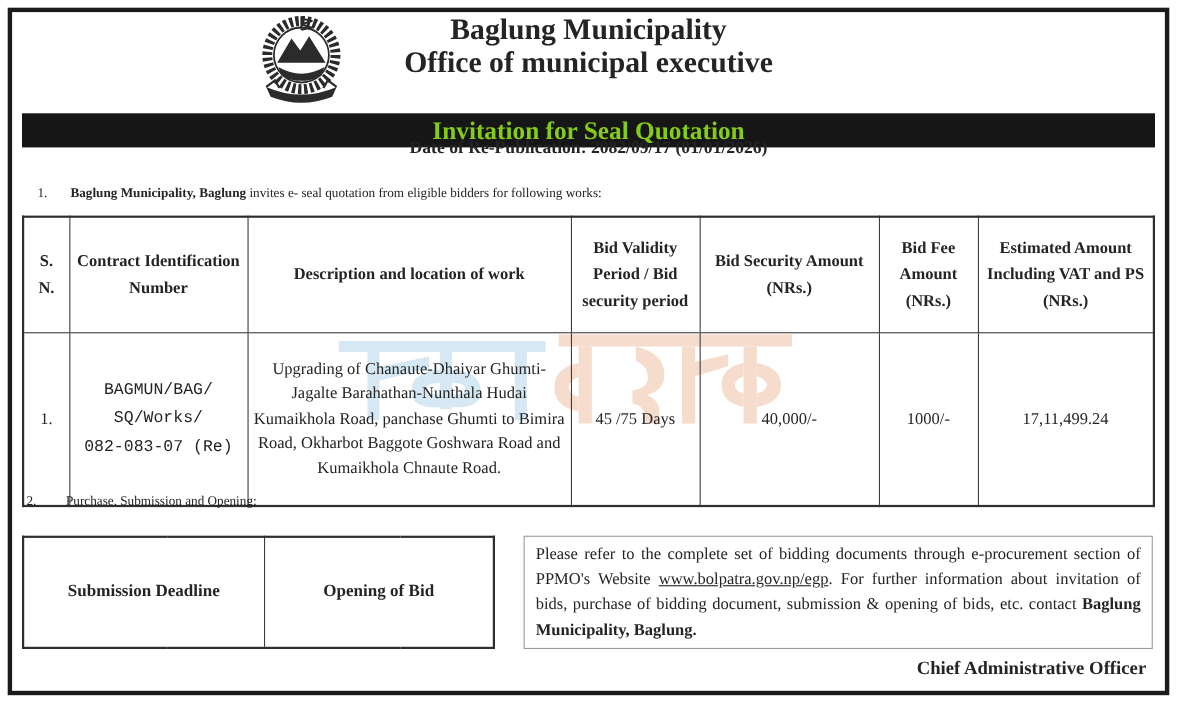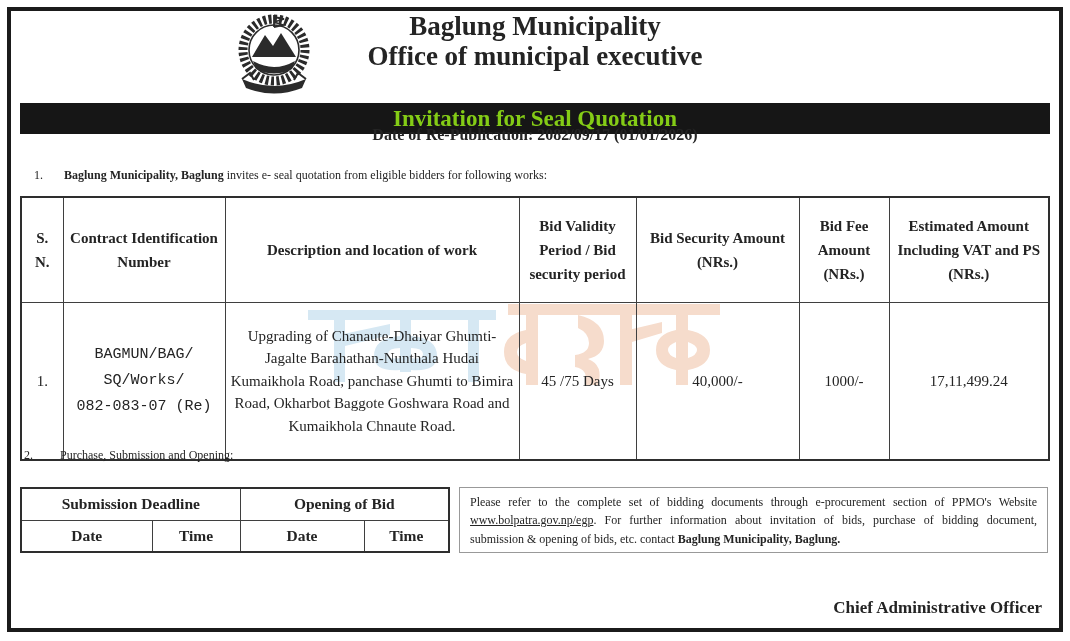--- a/index.html
+++ b/index.html
@@ -39,22 +39,22 @@
   .works td{line-height:1.5;height:152px;}
   .works .contract-cell{line-height:1.72;font-family:Liberation Mono, monospace;}
 
   
   .bottomrow{position:absolute;left:20px;top:487px;width:1028px;display:flex;align-items:stretch;}
   .sched{width:428px;table-layout:fixed;border:2px solid #2e2e2e;font-size:15.5px;flex:none;}
   .sched th,.sched td{border:1px solid #3f3f3f;text-align:center;vertical-align:middle;padding:1px 2px;margin-top:43px;}
   .sched th{font-weight:bold;height:23px;line-height:1.3;}
   .sched td{height:54px;line-height:1.35;}
   .noticebox{
-    flex:1;margin-left:9px;border:1px solid #999999;padding:5px 10px 4px 10px;
-    font-size:12px;line-height:1.53;text-align:justify;
+    flex:1;margin-left:26px;border:1px solid #999999;padding:5px 10px 4px 10px;
+    font-size:15px;line-height:1.53;text-align:justify;
   }
   .noticebox .link{text-decoration:underline;}
   .noticebox .bold{font-weight:bold;}
 
   .signature{position:absolute;right:28px;top:598px;font-size:17px;font-weight:bold;}
 
   
   .watermark{position:absolute;left:300px;top:296px;width:425px;height:100px;z-index:0;pointer-events:none;}
   .layer{position:relative;z-index:1;}
   .visually-hidden{position:absolute;width:1px;height:1px;overflow:hidden;clip:rect(0 0 0 0);white-space:nowrap;}
@@ -162,26 +162,20 @@
           <col style="width:131px">
             <col style="width:88px">
             <col style="width:124px">
             <col style="width:85px">
         </colgroup>
         <tbody>
             <tr>
           <th colspan="2">Submission Deadline</th>
           <th colspan="2">Opening of Bid</th>
         </tr>
-        <tr>
-          <th>Date</th>
-          <th>Time</th>
-          <th>Date</th>
-          <th>Time</th>
-        </tr>
       </tbody>
         </table>
 
       <div class="noticebox"><span>Please refer to the complete set of bidding documents through e-procurement section of PPMO's Website </span><span class="link">www.bolpatra.gov.np/egp</span><span>. For further information about invitation of bids, purchase of bidding document, submission &amp; opening of bids, etc. contact </span><span class="bold">Baglung Municipality, Baglung.</span></div>
     </div>
 
     <div class="signature">Chief Administrative Officer</div>
   </div>
 </div>
 

